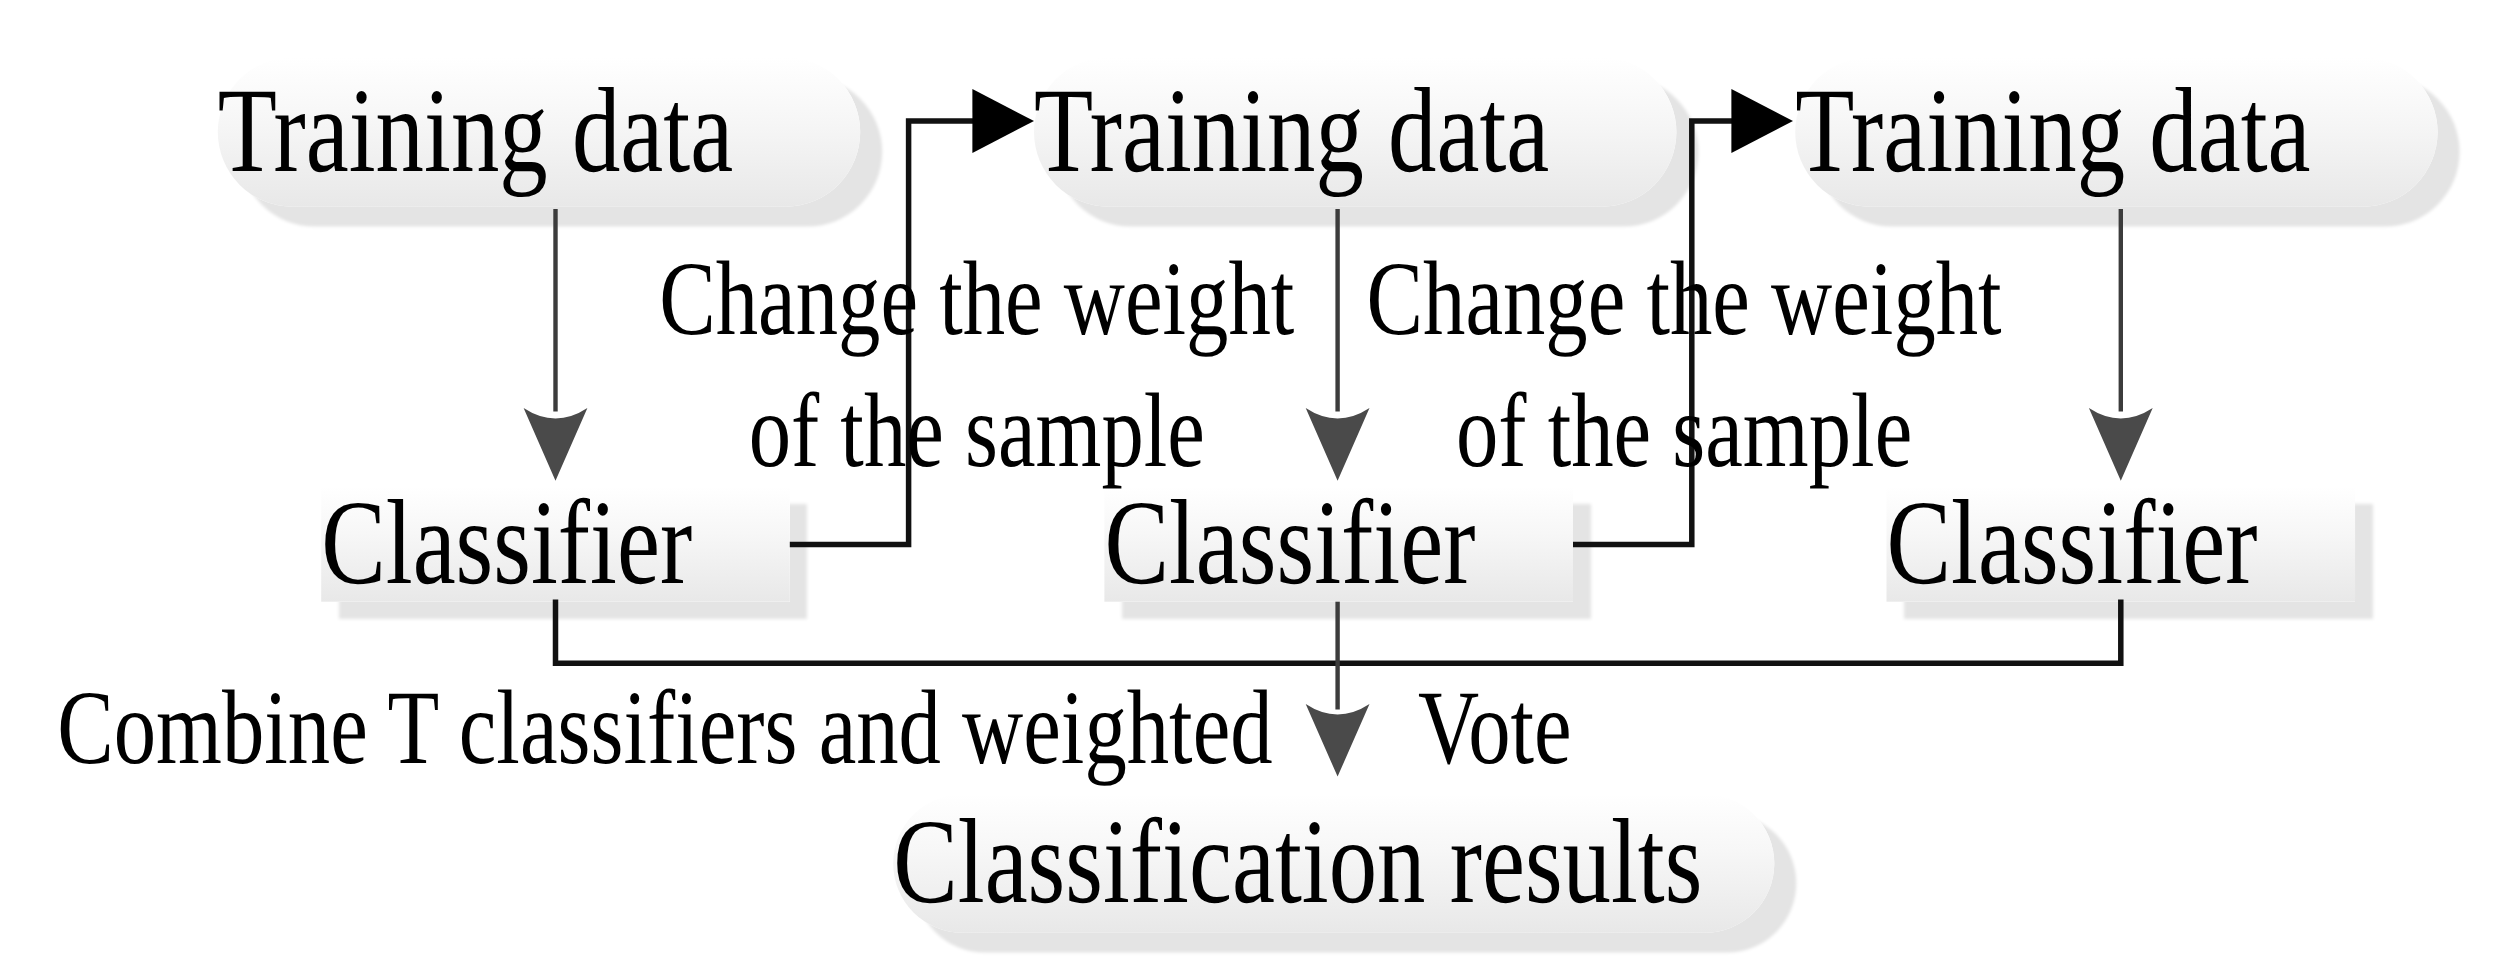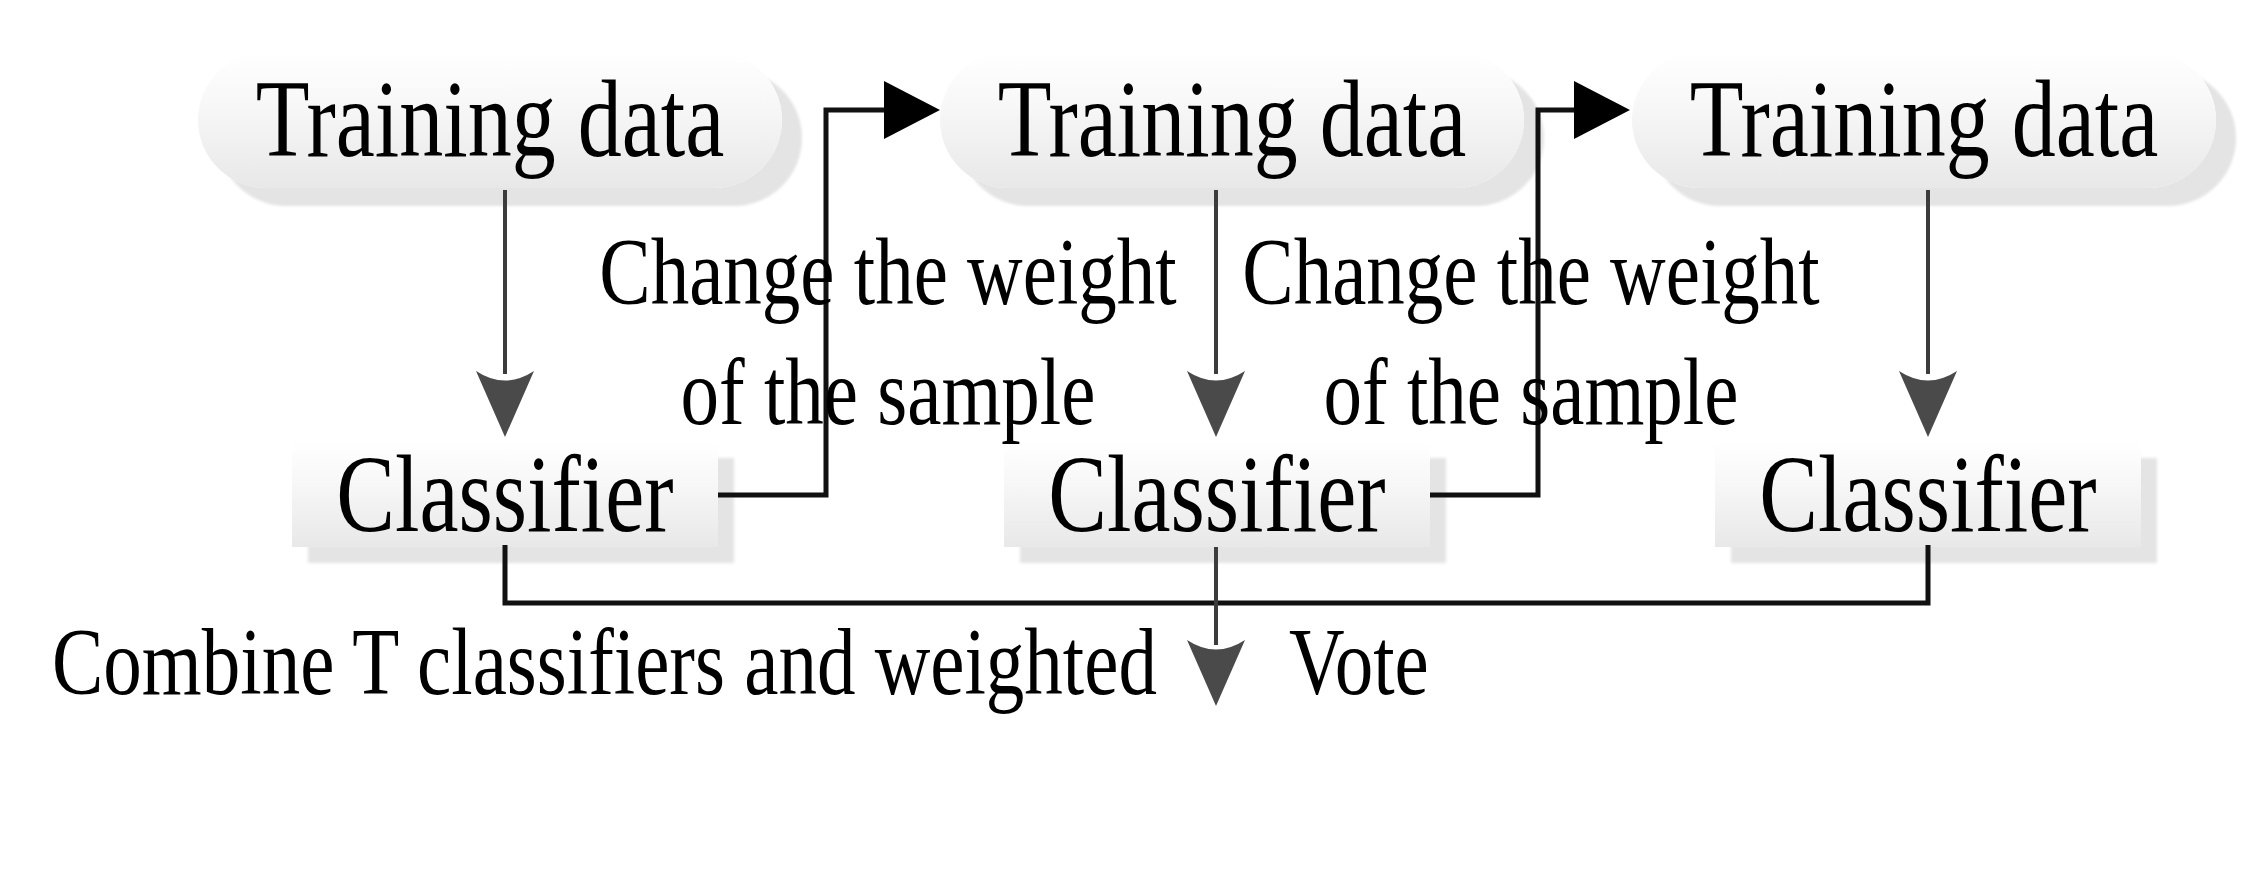--- a/index.html
+++ b/index.html
@@ -12,21 +12,21 @@
     --shadow:#e4e4e4;
     --text:#000000;
     --bg:#ffffff;
   }
   html,body{margin:0;padding:0;background:var(--bg);}
   .canvas{
     position:relative;width:2267px;height:890px;background:var(--bg);
     overflow:hidden;font-family:"Liberation Serif","DejaVu Serif",serif;color:var(--text);
   }
   .node{
-    position:absolute;display:flex;align-items:center;justify-content:center;
+    position:absolute;display:flex;align-items:center;justify-content:flex-start;
     background:linear-gradient(180deg,var(--fill-top) 0%,#f7f7f7 40%,#ebebeb 88%,var(--fill-bottom) 100%);
     z-index:1;
   }
   .stadium{border-radius:70px;box-shadow:20px 18px 3px var(--shadow);}
   .rect{box-shadow:16px 16px 3px var(--shadow);}
   .node-label{
     font-size:88px;line-height:1;white-space:nowrap;
     transform:scale(1,1.25);transform-origin:center center;
   }
   .conn{position:absolute;left:0;top:0;z-index:2;}
@@ -55,20 +55,23 @@
   <div class="node rect" style="left:292px;top:442px;width:426px;height:105px;">
     <span class="node-label">Classifier</span>
   </div>
   <div class="node rect" style="left:1004px;top:442px;width:426px;height:105px;">
     <span class="node-label">Classifier</span>
   </div>
   <div class="node rect" style="left:1715px;top:442px;width:426px;height:105px;">
     <span class="node-label">Classifier</span>
   </div>
 
+  <div class="node stadium" style="left:812px;top:722px;width:801px;height:126px;border-radius:64px;">
+    <span class="node-label">Classification results</span>
+  </div>
 
   <svg class="conn" width="2267" height="890" viewBox="0 0 2267 890">
 
     <g>
       <path d="M505 190 V374" stroke="#3c3c3c" stroke-width="4" fill="none"></path>
       <path d="M505 437 L476 371 Q505 390 534 371 Z" fill="#4a4a4a"></path>
     </g>
     <g>
       <path d="M1216 190 V374" stroke="#3c3c3c" stroke-width="4" fill="none"></path>
       <path d="M1216 437 L1187 371 Q1216 390 1245 371 Z" fill="#4a4a4a"></path>

